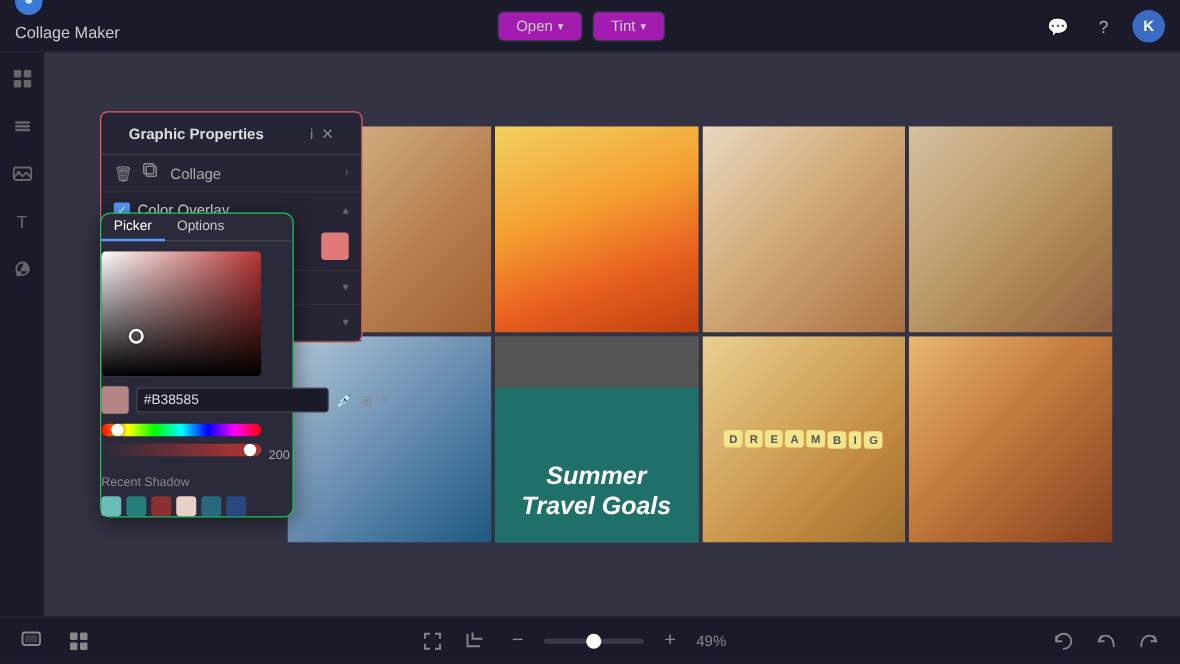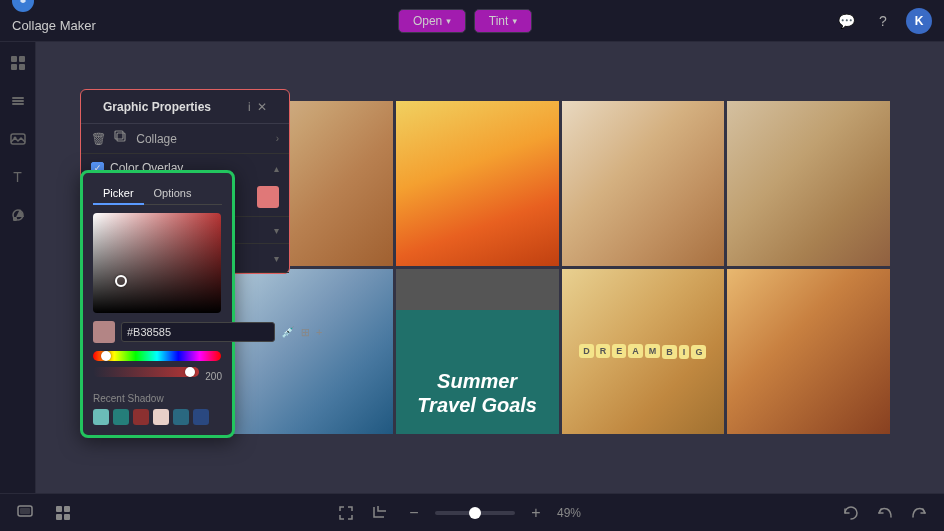--- a/index.html
+++ b/index.html
@@ -88,22 +88,22 @@
     .tint-label { color: #aaa; font-size: 12px; flex: 1; }
 
     .drop-shadow-row {
       display: flex; align-items: center; padding: 7px 10px; gap: 6px; cursor: pointer;
     }
     .ds-label { color: #ddd; font-size: 12px; flex: 1; }
 
     
     .color-picker {
       position: absolute; top: 128px; left: 44px; z-index: 200;
-      background: #2a2a3a; border: 3px solid #22c55e; border-radius: 8px;
-      width: 155px; padding: 10px; box-shadow: 0 4px 20px rgba(0,0,0,0.5);
+      background: #2a2a3a; border: 1px solid #22c55e; border-radius: 8px;
+      width: 155px; box-shadow: 0 4px 20px rgba(0,0,0,0.5);
     }
     .picker-tabs { display: flex; gap: 0; margin-bottom: 8px; border-bottom: 1px solid #444; }
     .picker-tab { color: #ccc; font-size: 11px; padding: 4px 10px; cursor: pointer; }
     .picker-tab.active { color: #fff; border-bottom: 2px solid #5a9aff; margin-bottom: -1px; }
 
     .color-gradient {
       width: 128px; height: 100px; border-radius: 4px; position: relative;
       background: linear-gradient(to bottom, transparent, #000),
                   linear-gradient(to right, #fff, #b83535);
       margin-bottom: 8px;

